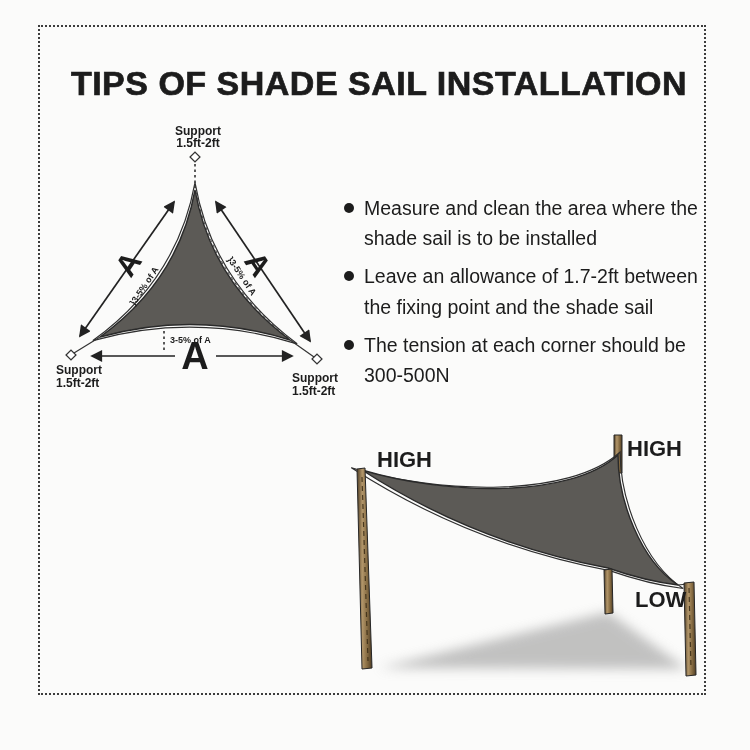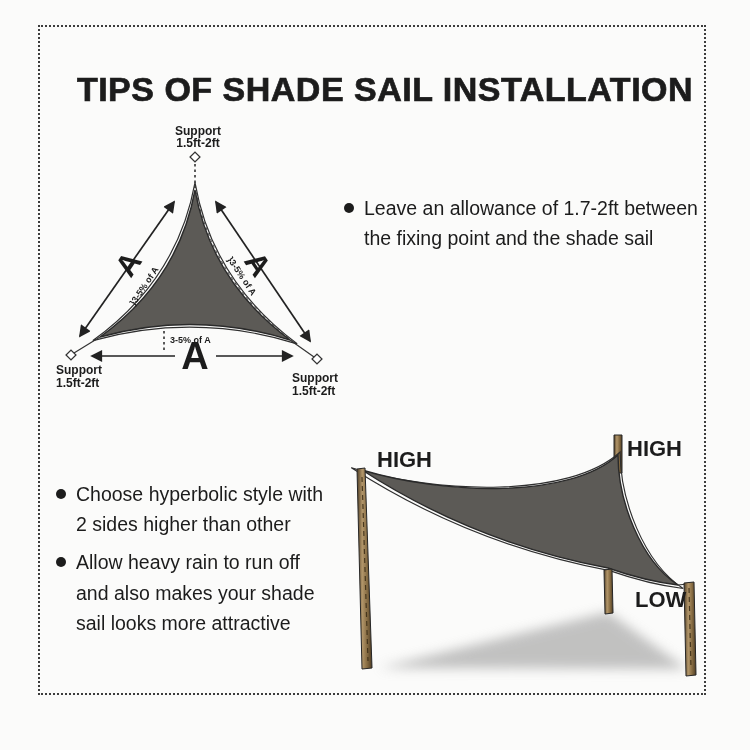--- a/index.html
+++ b/index.html
@@ -8,21 +8,21 @@
     background:#fbfbfa;
     font-family:"Liberation Sans", sans-serif;
     color:var(--ink,#1c1c1c);
   }
   .page{position:absolute;inset:0;}
   .dotted-border{
     position:absolute;left:38px;top:25px;width:664px;height:666px;
     border:2.5px dotted var(--border,#3c3c3c);
   }
   .title{
-    position:absolute;top:58px;left:38px;width:670px;margin:12px;
+    position:absolute;top:58px;left:38px;width:670px;margin:6px;
     text-align:center;font-size:34px;font-weight:bold;letter-spacing:.5px;
     color:var(--ink,#1c1c1c);-webkit-text-stroke:.7px var(--ink,#1c1c1c);
   }
   
   .tips{position:absolute;display:flex;flex-direction:column;gap:8px;}
   .tips-right{left:344px;top:193px;width:362px;}
   .tips-left{left:56px;top:479px;width:272px;}
   .tip{display:flex;align-items:flex-start;}
   .bullet-dot{
     flex:0 0 auto;width:10px;height:10px;border-radius:50%;
@@ -101,34 +101,32 @@
 
     <text transform="translate(104,174) rotate(-56)" text-anchor="middle" dy="0.35em" class="sag">}3-5% of A</text>
     <text transform="translate(202,164) rotate(56)" text-anchor="middle" dy="0.35em" class="sag">}3-5% of A</text>
     <line x1="124" y1="219" x2="124" y2="241" class="dotted-line"></line>
     <text x="130" y="231" class="sag">3-5% of A</text>
   </svg>
 
   <div class="tips tips-right">
     <div class="tip">
       <span class="bullet-dot"></span>
+      <span class="tip-text">Measure and clean the area where the shade sail is to be installed</span>
+    </div>
+    <div class="tip">
+      <span class="bullet-dot"></span>
       <span class="tip-text">Leave an allowance of 1.7-2ft between the fixing point and the shade sail</span>
+    </div>
+    <div class="tip">
+      <span class="bullet-dot"></span>
+      <span class="tip-text">The tension at each corner should be 300-500N</span>
     </div>
   </div>
 
-  <div class="tips tips-left">
-    <div class="tip">
-      <span class="bullet-dot"></span>
-      <span class="tip-text">Choose hyperbolic style with 2 sides higher than other</span>
-    </div>
-    <div class="tip">
-      <span class="bullet-dot"></span>
-      <span class="tip-text">Allow heavy rain to run off and also makes your shade sail looks more attractive</span>
-    </div>
-  </div>
 
   <svg class="perspective-diagram" width="390" height="275" viewBox="0 0 390 275">
     <defs>
       <linearGradient id="poleGrad" x1="0" y1="0" x2="1" y2="0">
         <stop offset="0" class="ps-edge"></stop>
         <stop offset="0.35" class="ps-light"></stop>
         <stop offset="0.65" class="ps-mid"></stop>
         <stop offset="1" class="ps-edge"></stop>
       </linearGradient>
       <filter id="blur6" x="-30%" y="-30%" width="160%" height="160%">

